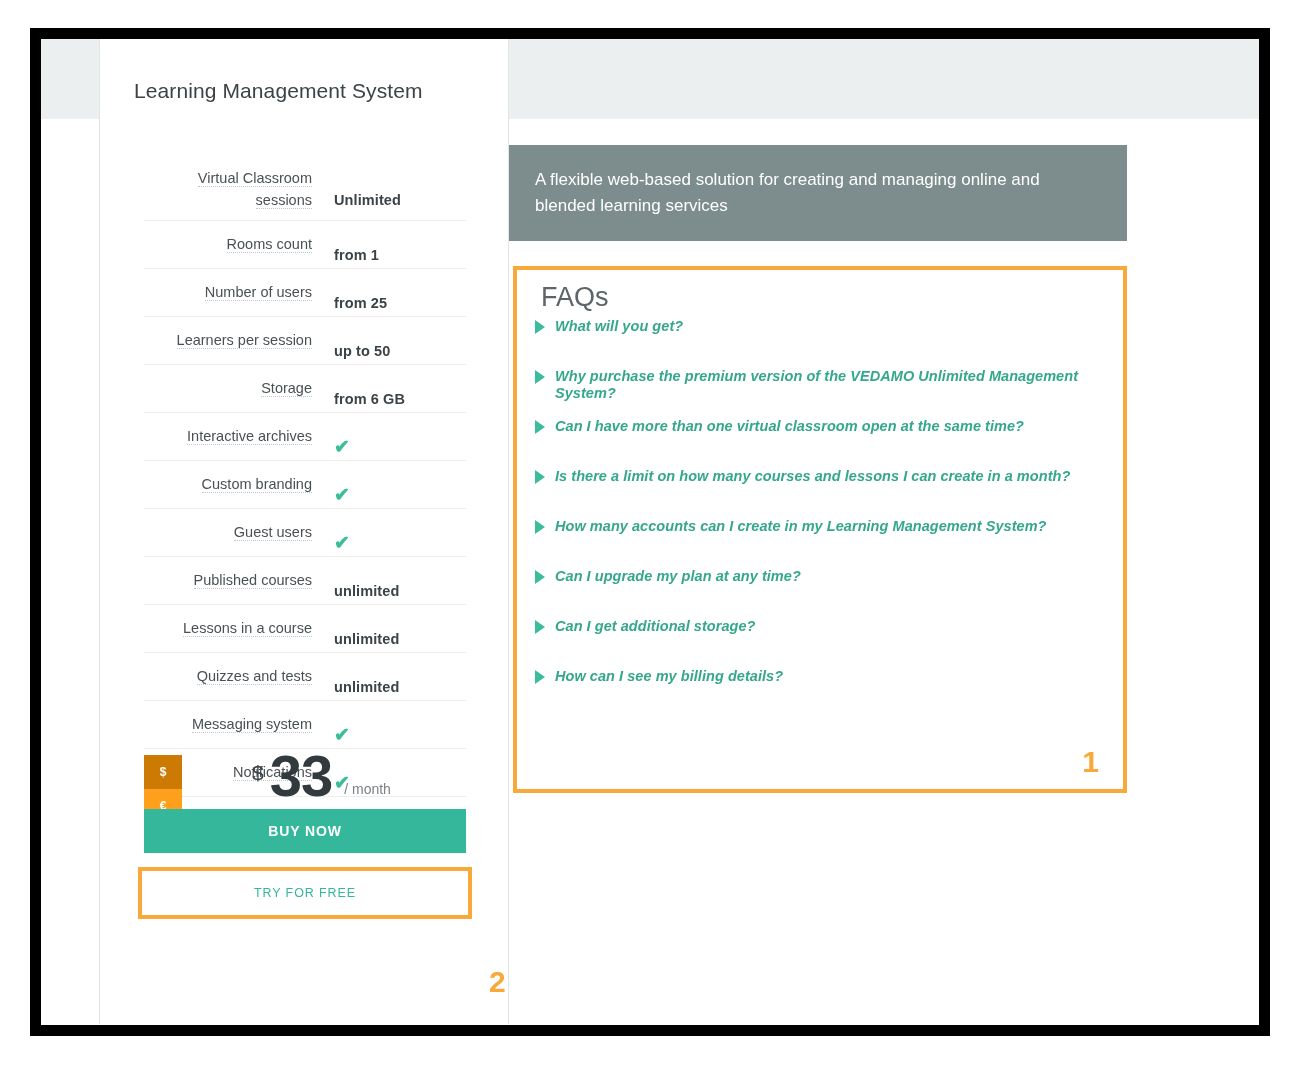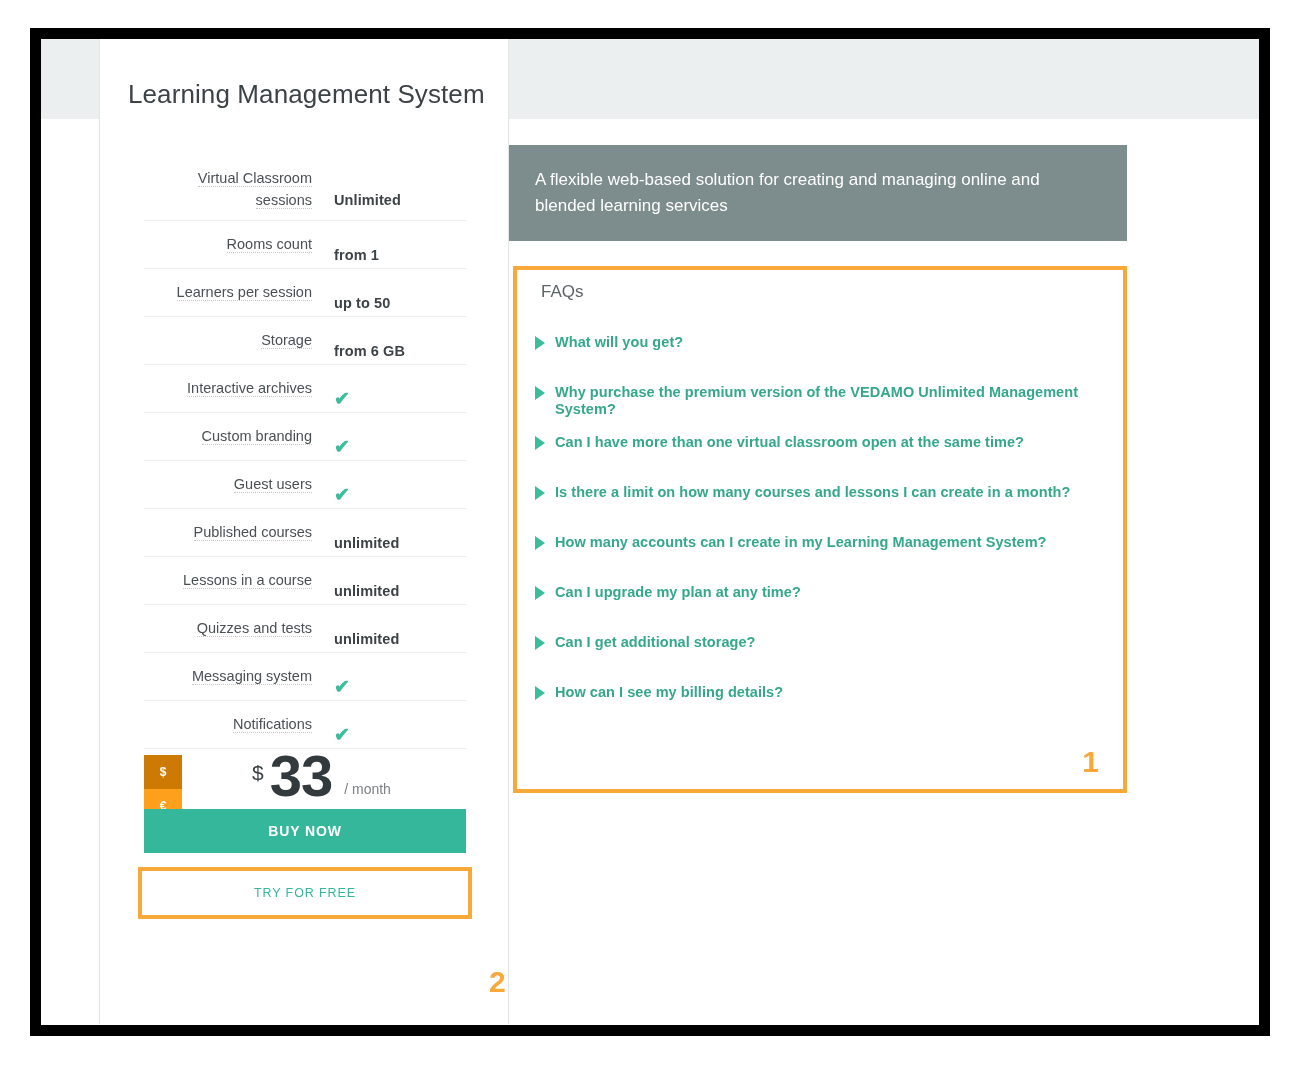--- a/index.html
+++ b/index.html
@@ -62,23 +62,23 @@
     width: 410px;
     height: 985px;
     background: #ffffff;
     border-left: 1px solid #e3e6e7;
     border-right: 1px solid #e3e6e7;
     box-sizing: border-box;
   }
 
   .plan-title {
     position: absolute;
-    left: 28px;
+    left: 34px;
     top: 40px;
-    font-size: 26px;
+    font-size: 21px;
     color: #3c4347;
     font-weight: 400;
     letter-spacing: 0.1px;
     white-space: nowrap;
   }
 
   .feature-table {
     position: absolute;
     left: 44px;
     top: 120px;
@@ -272,30 +272,31 @@
     height: 527px;
     border: 4px solid #f9a939;
     box-sizing: border-box;
     background: #ffffff;
   }
 
   .faq-title {
     position: absolute;
     left: 24px;
     top: 12px;
-    font-size: 17px;
+    font-size: 27px;
     color: #5d6569;
     font-weight: 400;
   }
 
   .faq-list {
     position: absolute;
     left: 18px;
-    top: 64px;
+    top: 48px;
     right: 14px;
+    font-style: italic;
   }
 
   .faq-item {
     display: flex;
     align-items: flex-start;
     height: 50px;
     cursor: pointer;
   }
 
   .faq-arrow {
@@ -340,20 +341,24 @@
         <div class="plan-title">Learning Management System</div>
 
         <div class="feature-table" id="feature-table">
             <div class="feature-row">
               <div class="feature-label"><span class="dotted">Virtual Classroom sessions</span></div>
               <div class="feature-value">Unlimited</div>
             </div>
             <div class="feature-row">
               <div class="feature-label"><span class="dotted">Rooms count</span></div>
               <div class="feature-value">from 1</div>
+            </div>
+            <div class="feature-row">
+              <div class="feature-label"><span class="dotted">Number of users</span></div>
+              <div class="feature-value">from 25</div>
             </div>
             <div class="feature-row">
               <div class="feature-label"><span class="dotted">Learners per session</span></div>
               <div class="feature-value">up to 50</div>
             </div>
             <div class="feature-row">
               <div class="feature-label"><span class="dotted">Storage</span></div>
               <div class="feature-value">from 6 GB</div>
             </div>
             <div class="feature-row">

